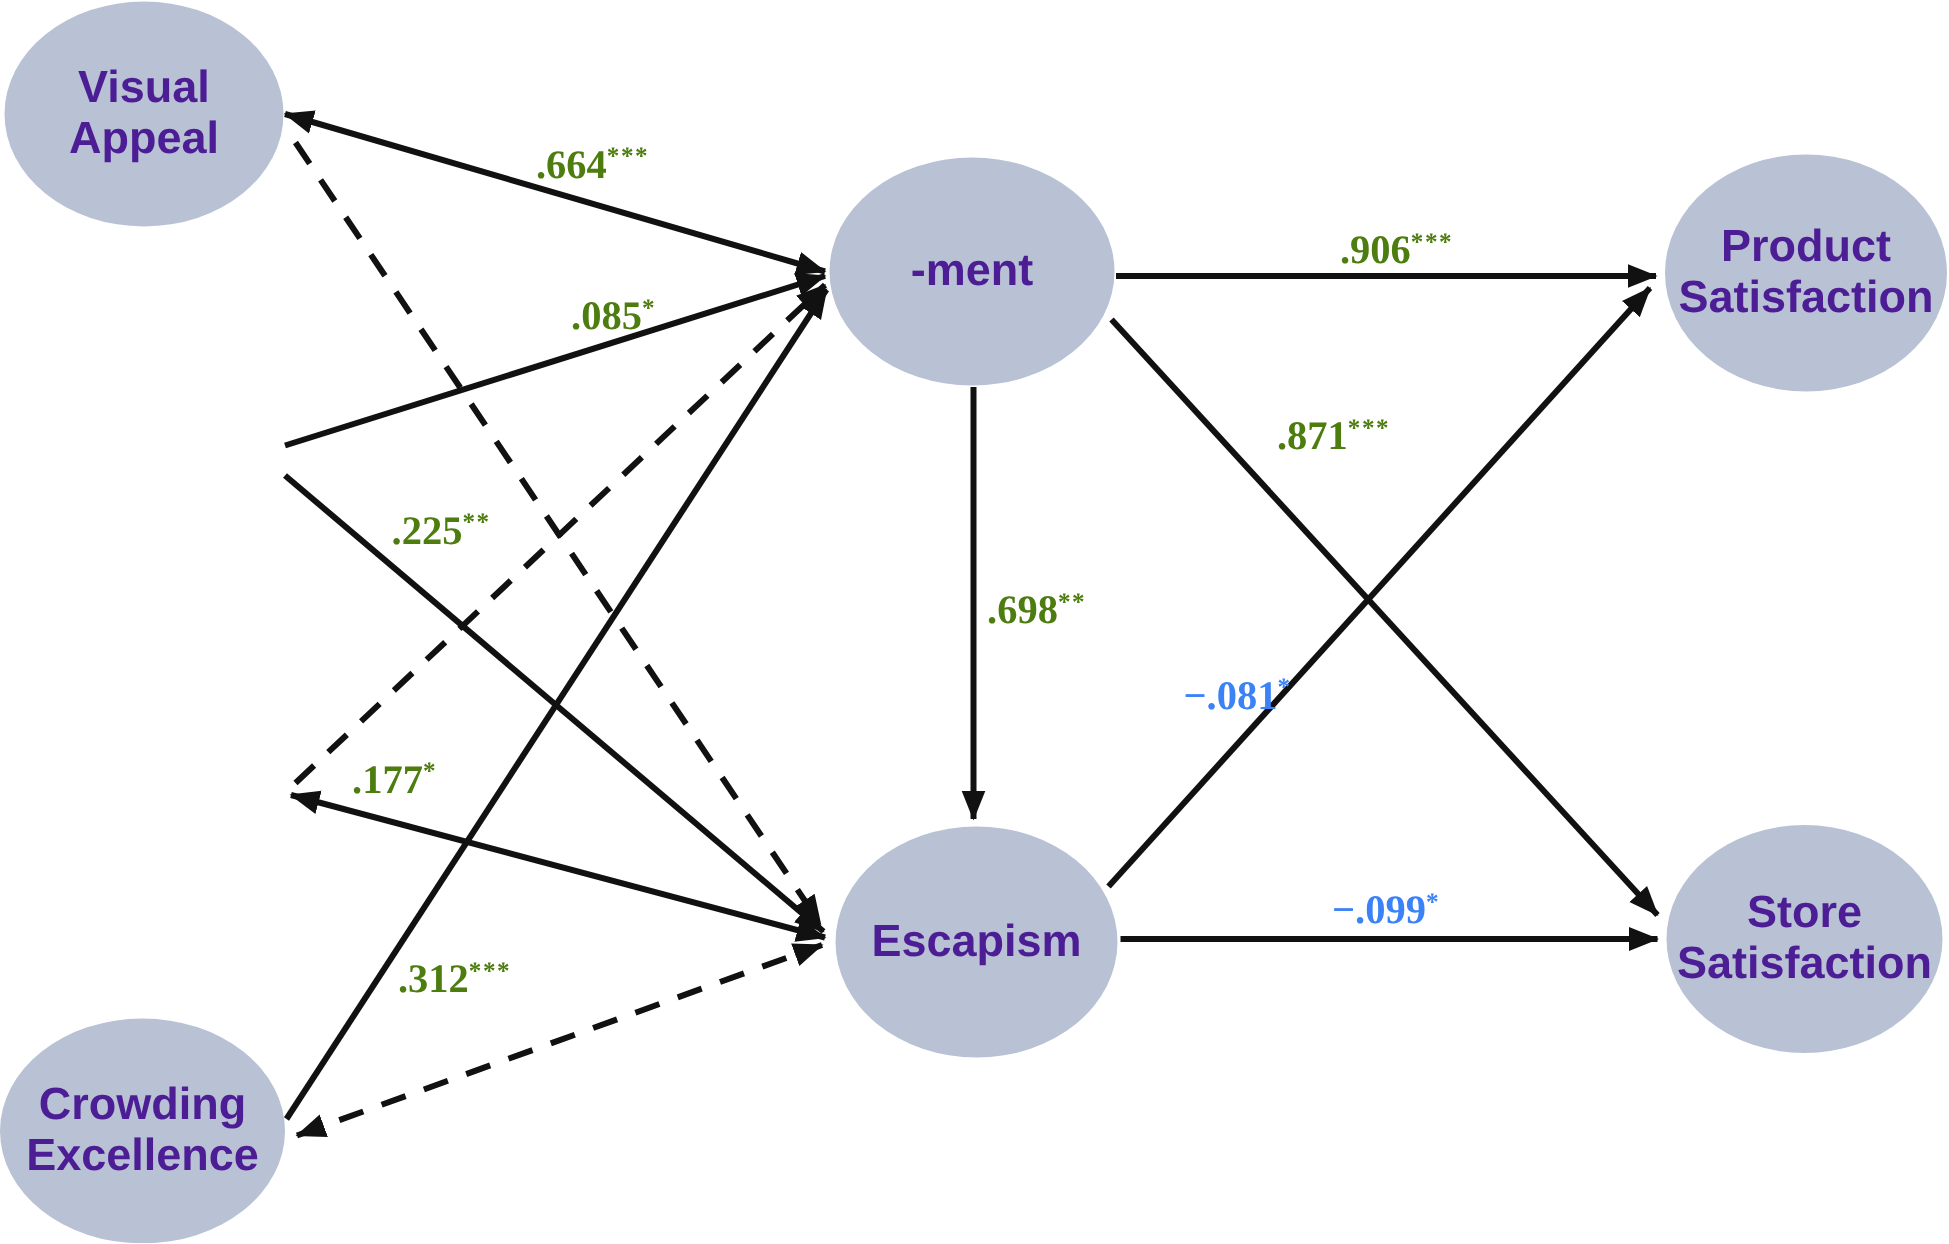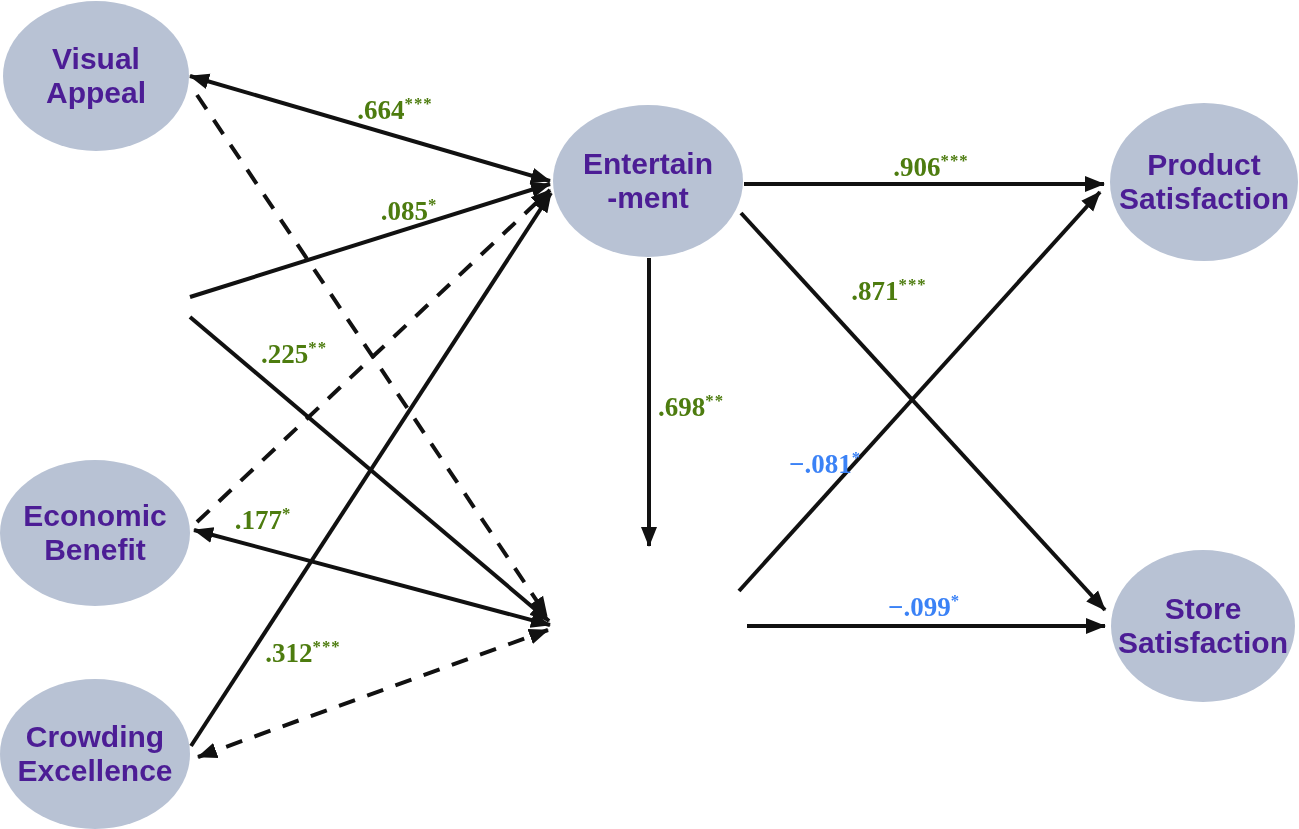--- a/index.html
+++ b/index.html
@@ -81,35 +81,34 @@
 
     <line x1="747" y1="626" x2="1105" y2="626" stroke="#111111" stroke-width="4" marker-end="url(#ah-end)"></line>
   </svg>
 
   <div class="node" style="left:3px;top:1px;width:186px;height:150px;">
     <span>Visual</span>
     <span>Appeal</span>
   </div>
 
 
-  <div class="node" style="left:0px;top:460px;width:190px;height:146px;">
-    <span>Economic</span>
-    <span>Benefit</span>
-  </div>
 
   <div class="node" style="left:0px;top:679px;width:190px;height:150px;">
     <span>Crowding</span>
     <span>Excellence</span>
   </div>
 
   <div class="node" style="left:553px;top:105px;width:190px;height:152px;">
-    <span>Entertain</span>
     <span>-ment</span>
   </div>
 
+  <div class="node" style="left:557px;top:551px;width:188px;height:154px;">
+    <span>Escapism</span>
+    <span></span>
+  </div>
 
   <div class="node" style="left:1110px;top:103px;width:188px;height:158px;">
     <span>Product</span>
     <span>Satisfaction</span>
   </div>
 
   <div class="node" style="left:1111px;top:550px;width:184px;height:152px;">
     <span>Store</span>
     <span>Satisfaction</span>
   </div>

